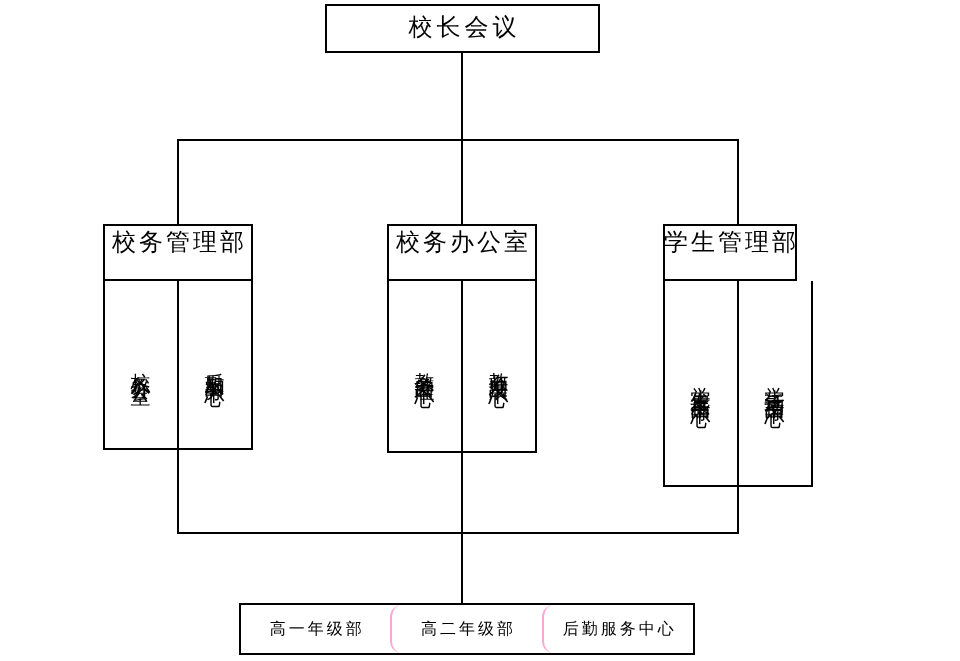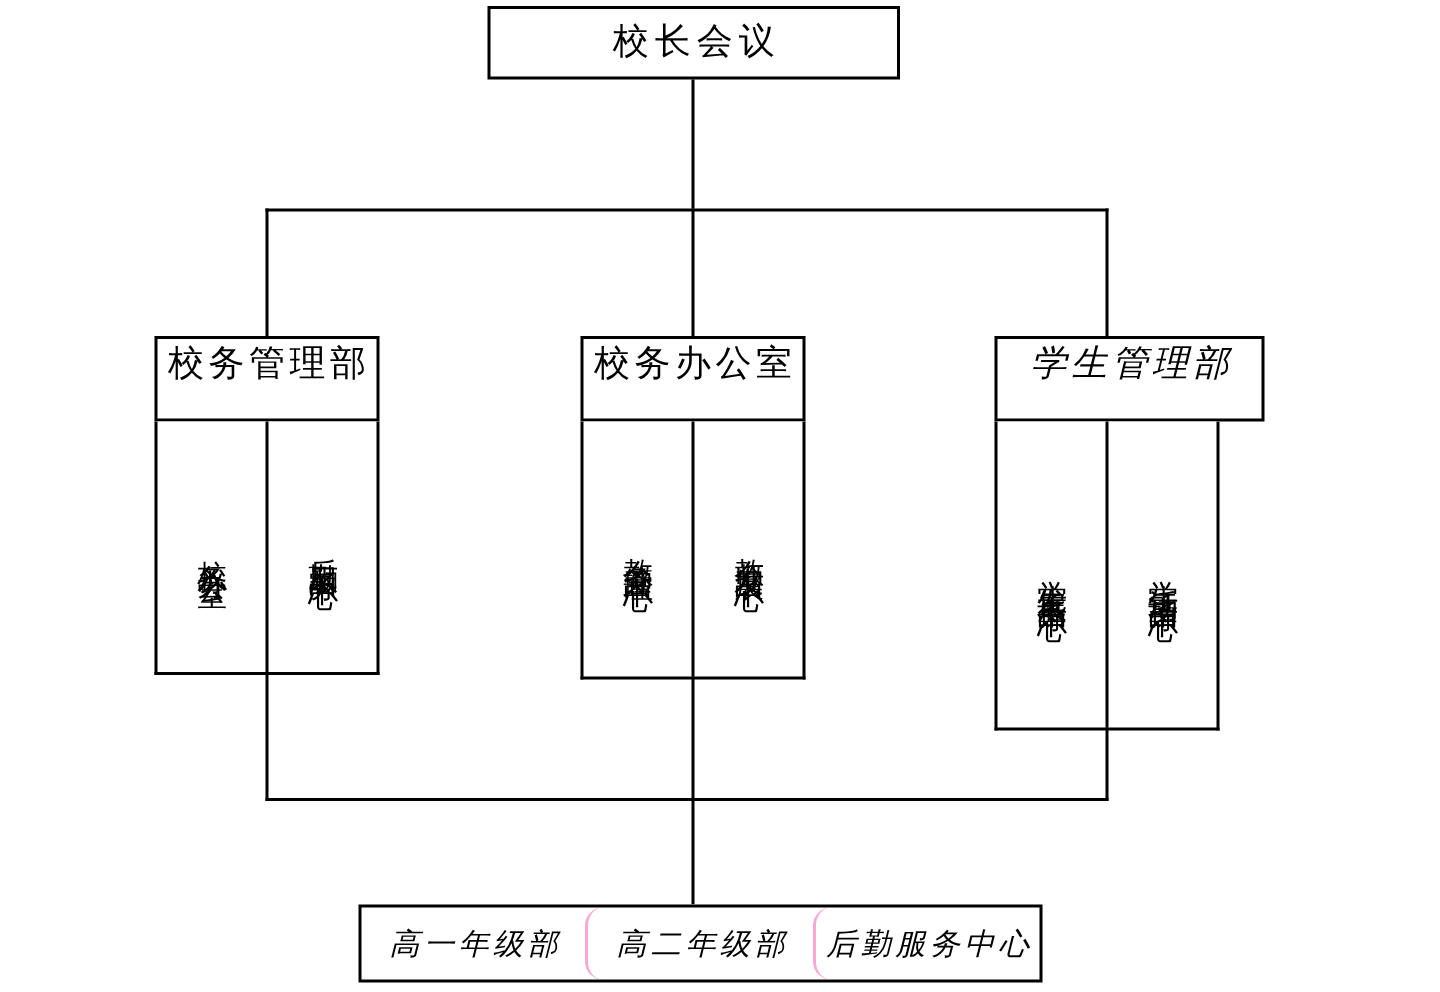--- a/index.html
+++ b/index.html
@@ -67,25 +67,24 @@
     box-sizing: border-box;
     border: 2px solid #000000;
     background: #ffffff;
     display: flex;
   }
   .strip .cell {
     flex: 1 1 0;
     display: flex;
     align-items: center;
     justify-content: center;
-    font-size: 20px;
+    font-size: 16px;
     letter-spacing: 3px;
     text-indent: 3px;
     white-space: nowrap;
-    font-style: italic;
   }
   .strip .cell + .cell {
     border-left: 2px solid #f9a8d4;
     border-radius: 12px;
   }
   .line {
     position: absolute;
     background: #000000;
   }
 </style>
@@ -121,21 +120,21 @@
   </div>
   <div class="group" style="left:387px; top:281px; width:150px; height:172px;">
     <div class="cell first">
       <span class="vtext">教务管理中心</span>
     </div>
     <div class="cell">
       <span class="vtext">教师发展中心</span>
     </div>
   </div>
 
-  <div class="box header-box" style="left:663px; top:224px; width:180px; height:57px;font-style:italic;">
+  <div class="box header-box" style="left:663px; top:224px; width:134px; height:57px;">
     <span>学生管理部</span>
   </div>
   <div class="group" style="left:663px; top:281px; width:150px; height:206px;">
     <div class="cell first">
       <span class="vtext">学生发展指导中心</span>
     </div>
     <div class="cell">
       <span class="vtext">学生活动指导中心</span>
     </div>
   </div>

